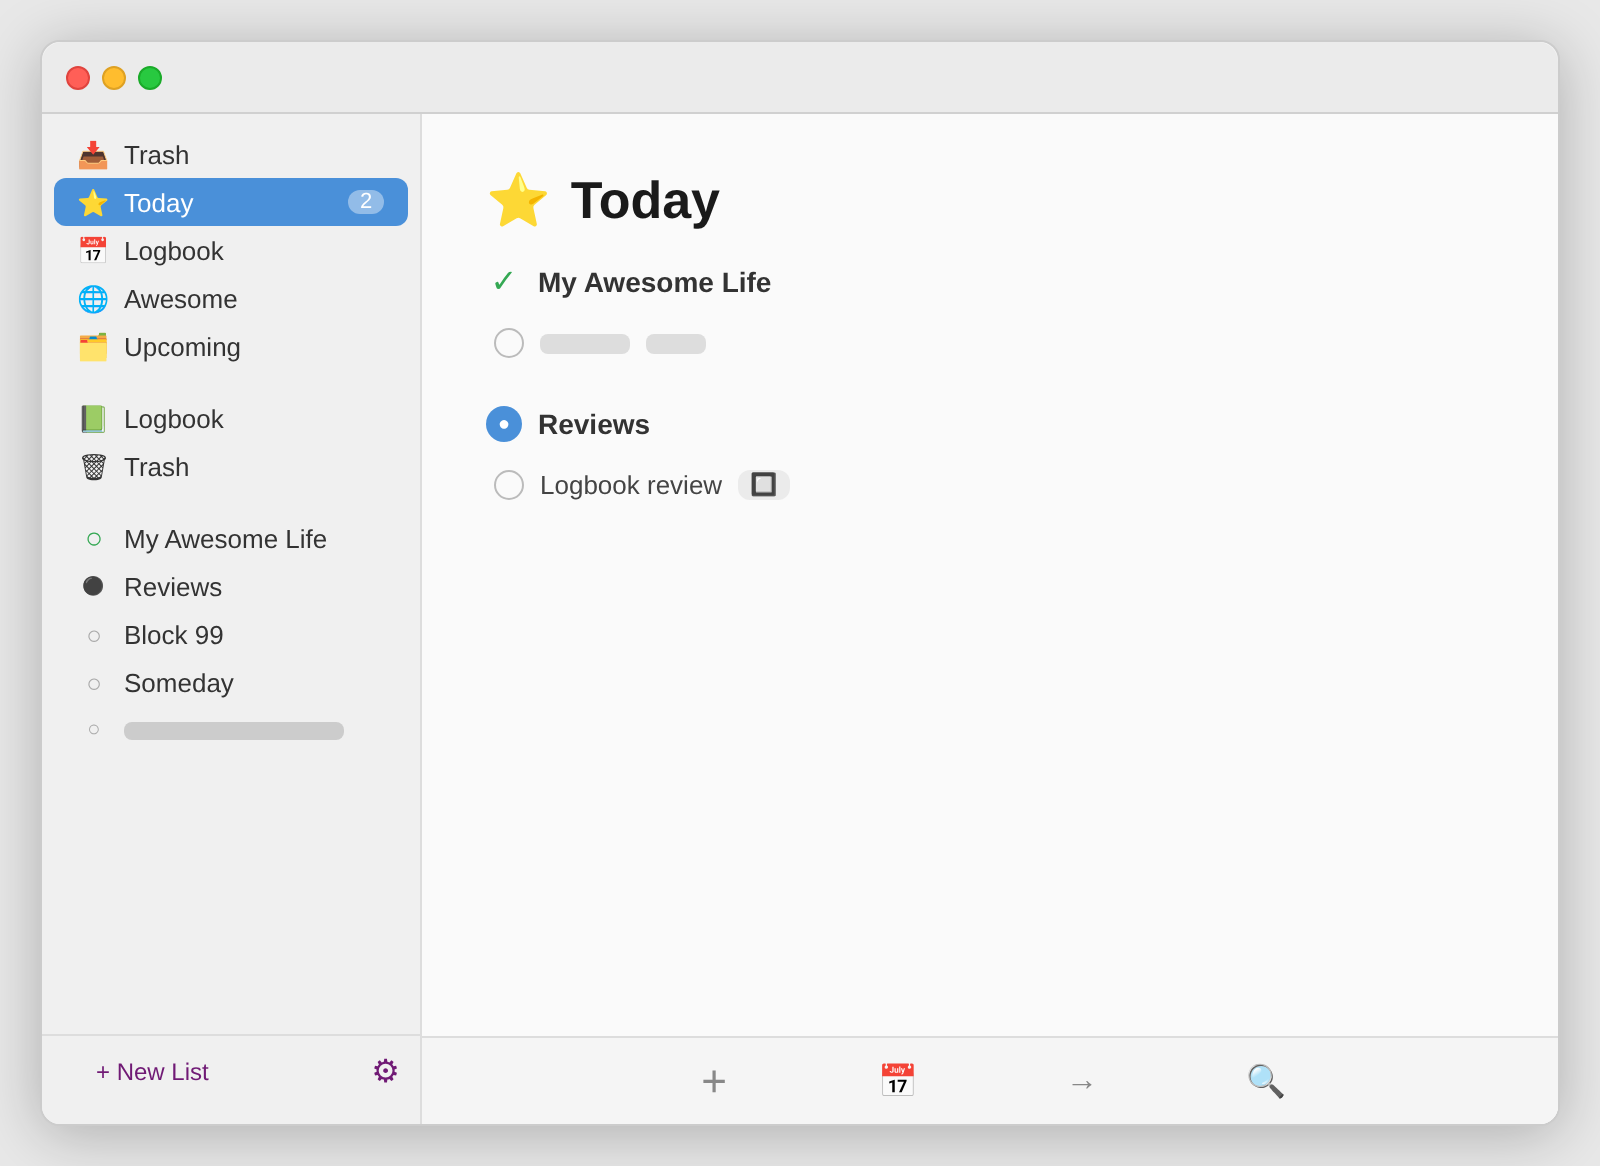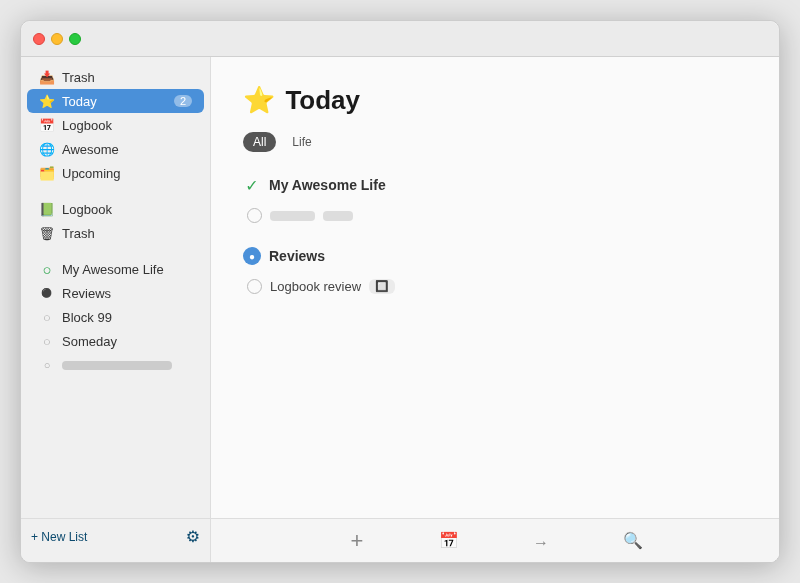--- a/index.html
+++ b/index.html
@@ -109,25 +109,26 @@
     .sidebar-footer {
       margin-top: auto;
       padding: 8px 10px;
       display: flex;
       align-items: center;
       justify-content: space-between;
       border-top: 1px solid #ddd;
     }
     .sidebar-footer-btn {
       font-size: 12px;
-      color: #0c4a6e;
+      color: #701a75;
       cursor: pointer;
       display: flex;
       align-items: center;
       gap: 4px;
+      margin-left: 17px;
     }
     .main {
       flex: 1;
       background: #fafafa;
       display: flex;
       flex-direction: column;
       overflow: hidden;
     }
     .main-content {
       flex: 1;
@@ -349,24 +350,20 @@
       </div>
 
       <div class="main">
         <div class="main-content">
 
           <div class="page-header">
             <span class="page-title-icon">⭐</span>
             <span class="page-title">Today</span>
           </div>
 
-          <div class="filter-bar">
-            <button class="filter-chip active">All</button>
-            <button class="filter-chip">Life</button>
-          </div>
 
           <div class="section-header">
             <span class="section-icon green">✓</span>
             <span class="section-title">My Awesome Life</span>
           </div>
           <div class="task-list">
             <div class="task-item">
               <div class="task-checkbox"></div>
               <span class="task-text-blurred" style="width:45px;"></span>
               <span class="task-text-blurred" style="width:30px;"></span>

